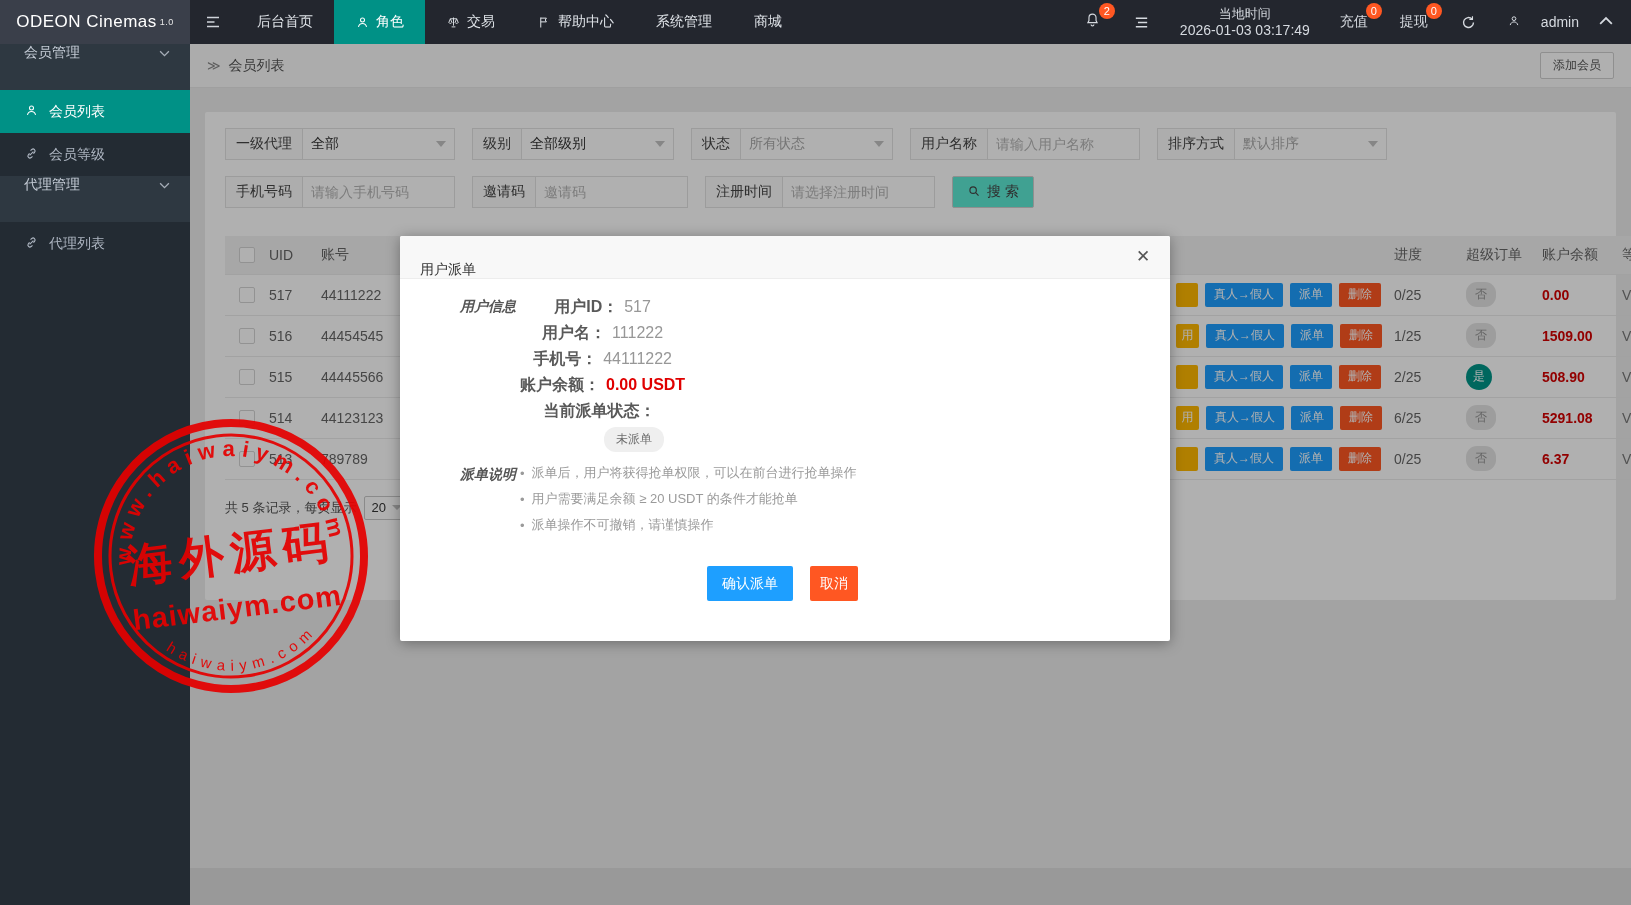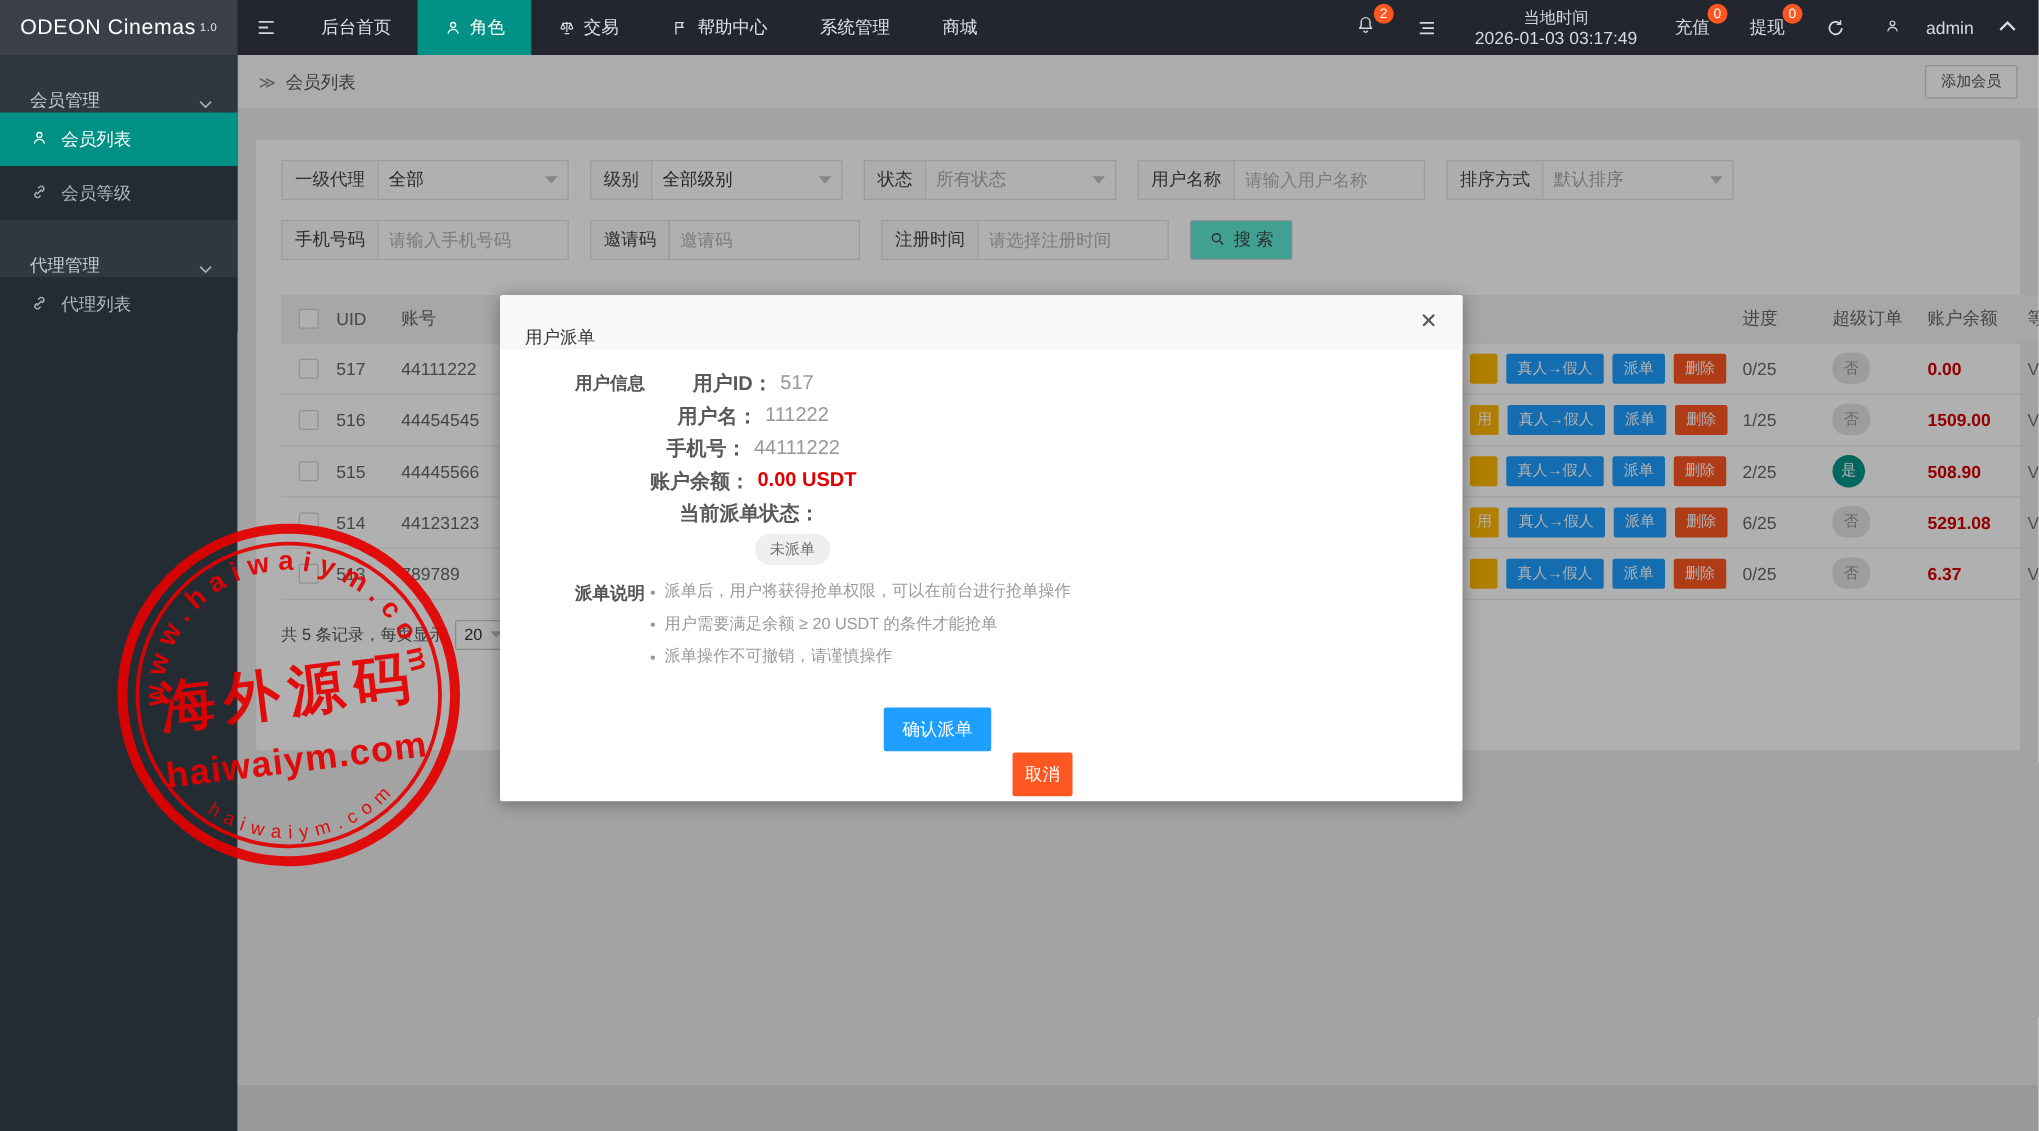--- a/index.html
+++ b/index.html
@@ -19,21 +19,21 @@
   .nav-cell{position:relative;display:flex;align-items:center;padding:0 16px;height:44px;font-size:14px;cursor:pointer;}
   .nav-cell svg{width:17px;height:17px;}
   .badge{position:absolute;top:3px;right:2px;min-width:16px;height:16px;background:#ff5722;color:#fff;border-radius:8px;font-size:11px;line-height:16px;text-align:center;padding:0 4px;}
   .time-block{text-align:center;font-size:13px;line-height:17px;padding:0 14px;cursor:default;}
   .time-block .t2{font-size:14px;}
   .user-cell{display:flex;align-items:center;gap:20px;padding:0 18px 0 14px;font-size:14px;cursor:pointer;}
   .user-cell svg{width:14px;height:14px;}
 
   
   .sidebar{position:absolute;left:0;top:44px;width:190px;bottom:0;background:#232b33;z-index:15;}
-  .side-parent{height:46px;display:flex;align-items:flex-end;padding:0 20px 0 24px;color:#c5ccd6;font-size:14px;background:#2e3841;cursor:pointer;justify-content:space-between;}
+  .side-parent{height:46px;display:flex;align-items:flex-start;padding:0 20px 16px 24px;color:#c5ccd6;font-size:14px;background:#2e3841;cursor:pointer;justify-content:space-between;}
   .side-parent svg{width:11px;height:7px;opacity:.8;}
   .side-item{height:43px;display:flex;align-items:center;gap:10px;padding:0 24px;color:#aeb6c2;font-size:14px;background:#232b33;cursor:pointer;}
   .side-item svg{width:15px;height:15px;}
   .side-item.active{background:#009186;color:#fff;}
 
   
   .content{position:absolute;left:190px;top:44px;right:0;bottom:0;background:#ececec;overflow:hidden;}
   .breadcrumb-bar{height:44px;background:#f9f9f9;border-bottom:1px solid #e6e6e6;display:flex;align-items:center;padding:0 17px;color:#555;font-size:14px;}
   .crumb-mark{color:#888;margin-right:8px;font-size:13px;}
   .add-btn{margin-left:auto;background:#fff;border:1px solid #cfcfcf;color:#555;font-size:12px;height:27px;padding:0 12px;border-radius:2px;cursor:pointer;}
@@ -69,33 +69,33 @@
   .psize{display:inline-flex;align-items:center;gap:6px;border:1px solid #c9c9c9;background:#fff;height:24px;padding:0 6px;border-radius:2px;cursor:pointer;font-size:13px;color:#333;}
   .psize .farrow{border-top-width:5px;}
   .footer-strip{position:absolute;left:0;right:0;top:824px;bottom:0;background:#dedede;}
 
   
   .shade{position:absolute;left:190px;top:44px;right:0;bottom:0;background:rgba(0,0,0,.31);z-index:50;}
   .stamp{position:absolute;left:86px;top:411px;width:290px;height:290px;z-index:60;opacity:.92;pointer-events:none;}
   .modal{position:absolute;left:400px;top:236px;width:770px;height:405px;background:#fff;border-radius:2px;box-shadow:0 2px 14px rgba(0,0,0,.35);z-index:100;}
   .m-head{height:43px;background:#f8f8f8;border-bottom:1px solid #ededed;line-height:43px;padding:12px 20px;font-size:14px;color:#333;border-radius:2px 2px 0 0;}
   .m-close{position:absolute;right:14px;top:8px;width:26px;height:26px;text-align:center;line-height:26px;font-size:17px;color:#555;cursor:pointer;}
-  .sec-label{position:absolute;left:60px;font-size:14px;color:#555;font-weight:bold;}
+  .sec-label{position:absolute;left:60px;font-size:14px;color:#555;font-weight:bold;font-style:italic;}
   .m-fields{position:absolute;left:120px;top:58px;}
   .fline{height:26px;display:flex;align-items:center;font-size:16px;justify-content:center;}
   .fline .lb{color:#595959;font-weight:bold;margin-right:6px;}
   .fline .vl{color:#979797;}
   .fline .vl.hl{color:#e00000;font-weight:bold;}
   .status-badge{display:inline-block;margin:3px 0 0 84px;background:#efefef;color:#6d6d6d;font-size:12px;padding:4px 12px;border-radius:12px;}
   .m-notes{position:absolute;left:120px;top:224px;}
   .nline{height:26px;display:flex;align-items:center;font-size:13px;color:#9a9a9a;}
   .nline .dot{margin-right:7px;color:#9a9a9a;}
   .m-btn{position:absolute;top:330px;height:35px;border:none;border-radius:2px;color:#fff;font-size:14px;cursor:pointer;}
   .btn-confirm{left:307px;width:86px;background:#1E9FFF;}
-  .btn-cancel{left:410px;width:48px;background:#FF5722;margin-top:36px;}
+  .btn-cancel{left:410px;width:48px;background:#FF5722;}
 </style>
 </head>
 <body>
 
 <header class="navbar">
   <div class="logo">
     <span>ODEON Cinemas</span>
     <sup>1.0</sup>
   </div>
   <div class="nav-toggle">

